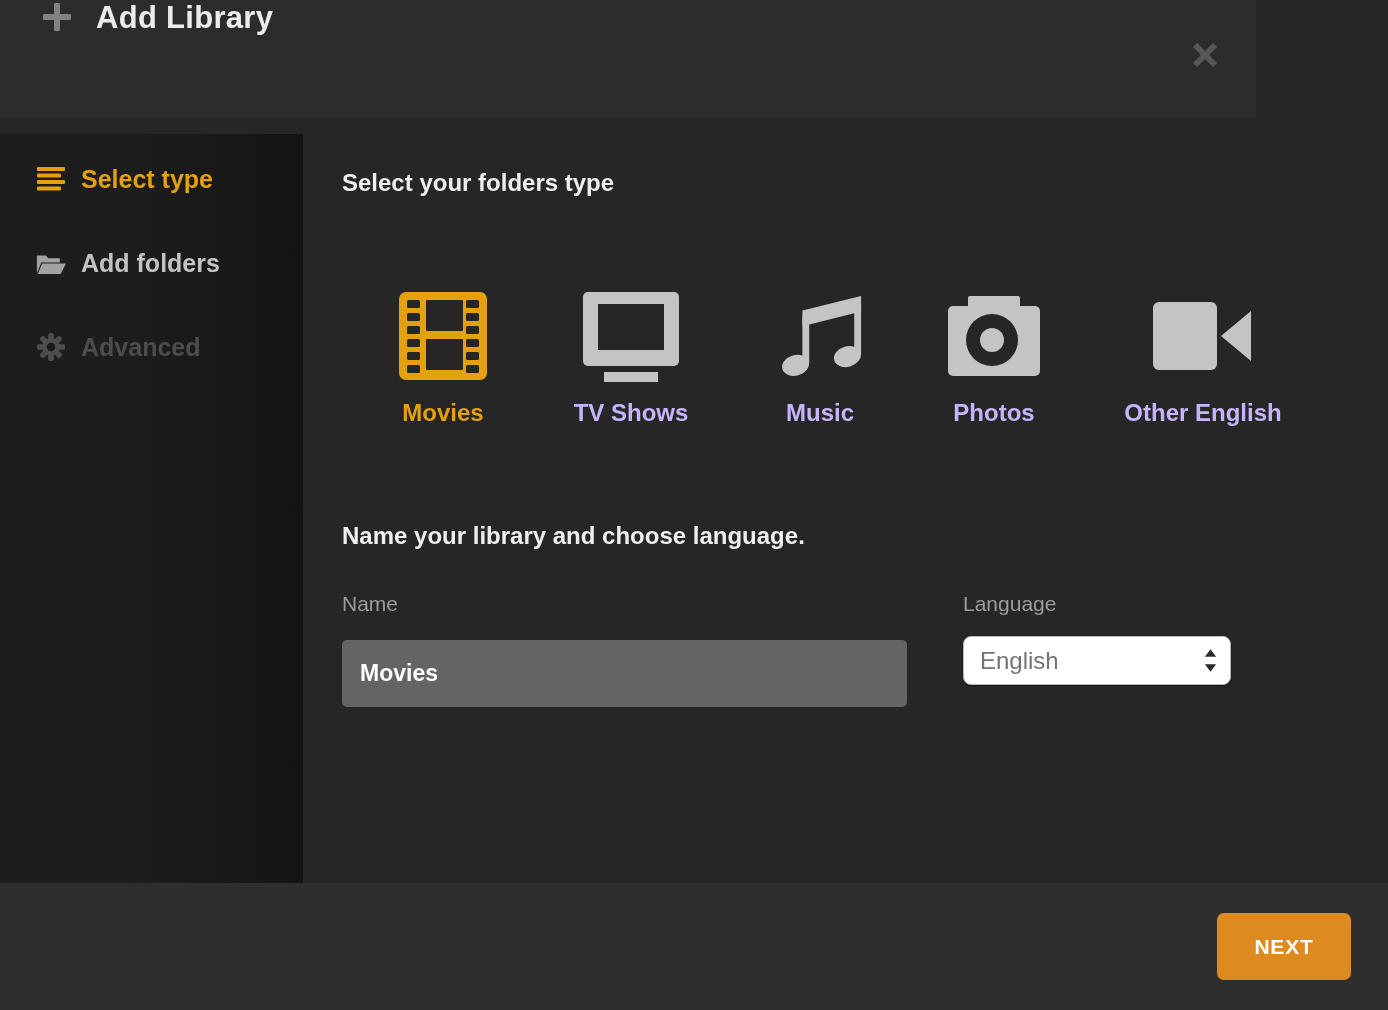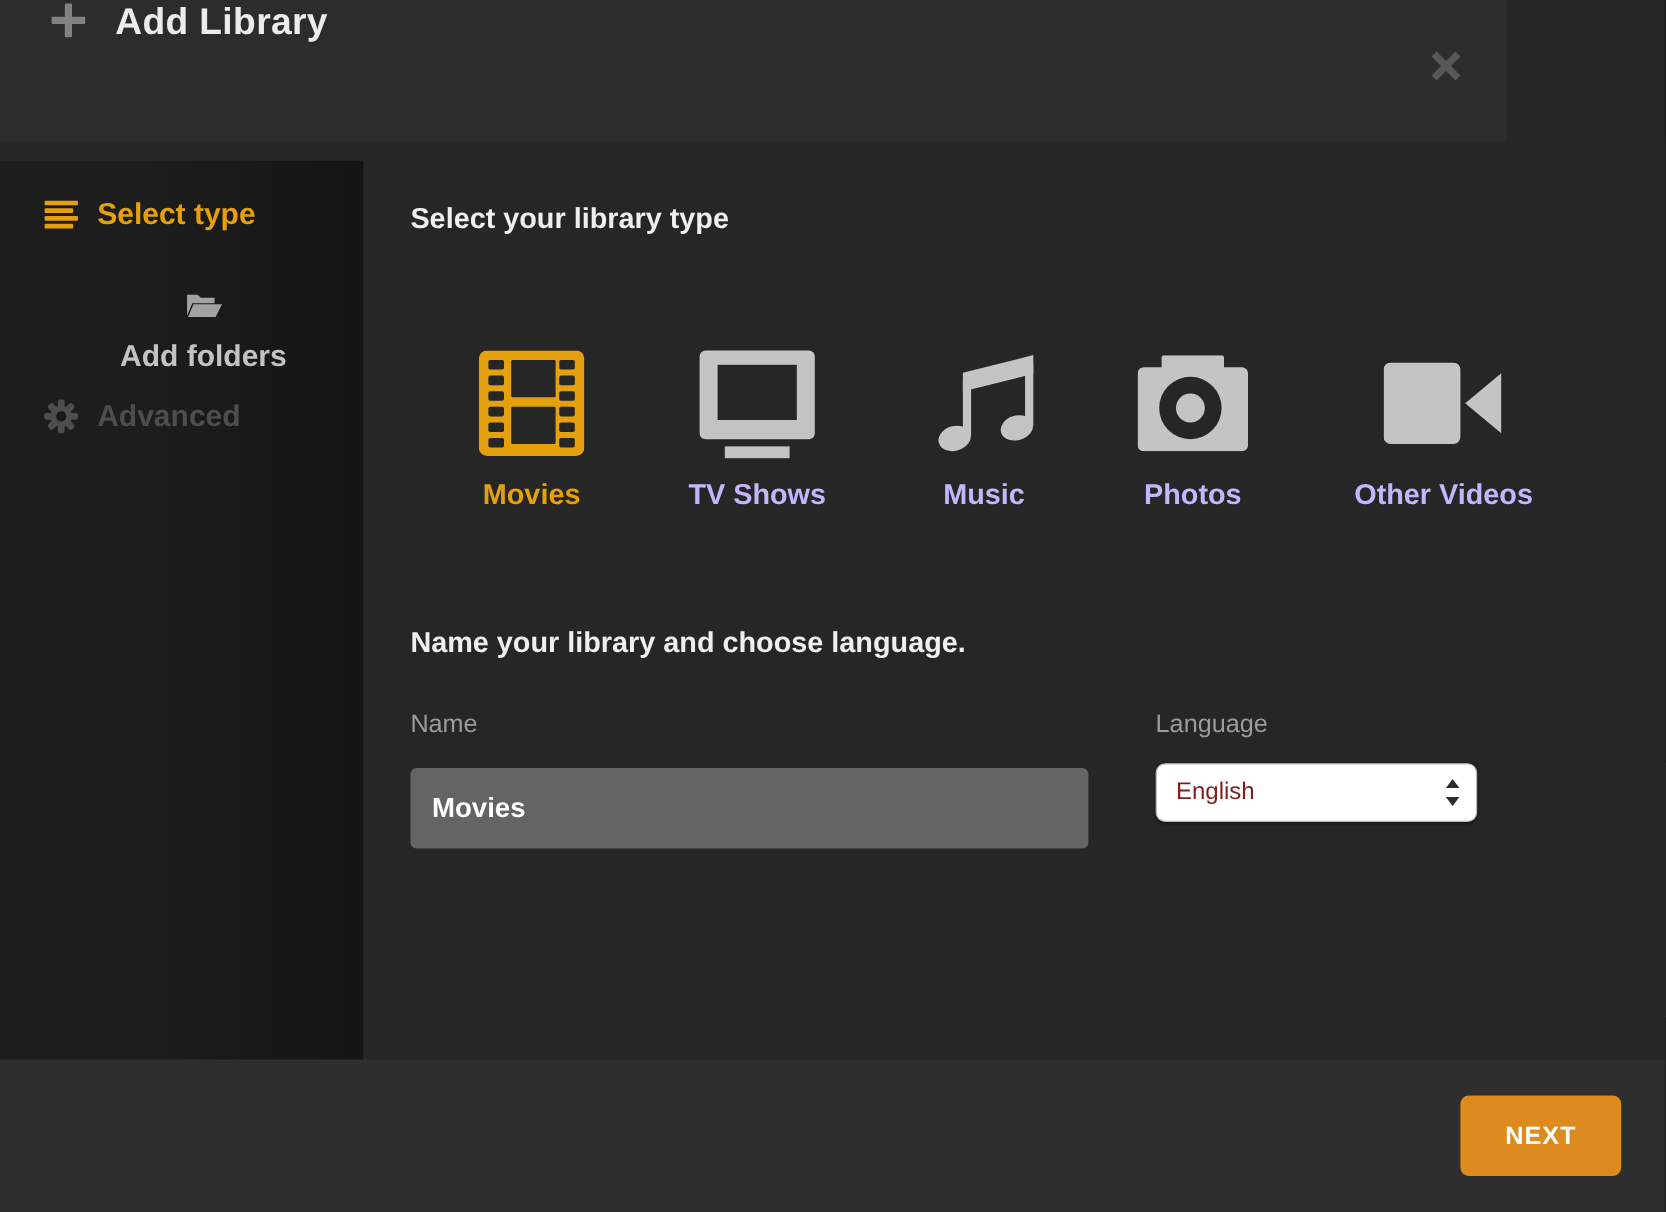--- a/index.html
+++ b/index.html
@@ -31,21 +31,21 @@
     display:flex; align-items:center; padding-left:36px; gap:15px; cursor:pointer;
   }
   .side-item .s-icon { width:30px; height:30px; display:flex; align-items:center; justify-content:center; flex:0 0 30px; }
   .side-item .s-label { font-size:25px; font-weight:600; }
   .side-item.active { color:#e5a00d; }
   .side-item.active .s-label { color:#e5a00d; }
   .side-item.normal .s-label { color:#c3c3c3; }
   .side-item.normal .s-icon { color:#a2a2a2; }
   .side-item.disabled { color:#4d4d4d; cursor:default; }
   .side-item.disabled .s-label { color:#4d4d4d; }
-  .si-1 { top:20px; } .si-2 { top:104px;flex-direction:column; } .si-3 { top:188px; }
+  .si-1 { top:20px; } .si-2 { top:104px; } .si-3 { top:188px; }
   
   .main { position:absolute; top:118px; left:303px; width:1085px; height:765px; background:#262626; }
   .section-heading { position:absolute; left:39px; font-size:24px; font-weight:600; color:#efefef; line-height:30px; }
   .h-type { top:50px; }
   .h-name { top:403px; }
   .type-item { position:absolute; top:170px; width:176px; text-align:center; cursor:pointer; }
   .type-item .icon-box { height:96px; display:flex; align-items:center; justify-content:center; color:#c4c4c4; }
   .type-item .t-label { margin-top:14px; font-size:24px; font-weight:600; color:#c4b5fd; line-height:30px; }
   .type-item.selected .icon-box { color:#e5a00d; }
   .type-item.selected .t-label { color:#e5a00d; }
@@ -59,21 +59,21 @@
     color:#ffffff; font-family:"Liberation Sans", sans-serif;
     font-size:23px; font-weight:600; padding:0 18px;
   }
   .lang-select {
     position:absolute; left:660px; top:518px; width:268px; height:49px;
     background:#ffffff; border-radius:8px; border:1px solid #b9b9b9;
     box-shadow:0 1px 2px rgba(0,0,0,0.45);
     display:flex; align-items:center; justify-content:space-between;
     padding:0 12px 0 16px; cursor:pointer;
   }
-  .lang-select .sel-value { font-size:20px; color:#7f1d1d; }
+  .lang-select .sel-value { font-size:24px; color:#737373; }
   .lang-select .sel-arrows { display:flex; }
   
   .footer {
     position:absolute; bottom:0; left:0; width:1388px; height:127px;
     background:#2e2e2e;
   }
   .btn {
     position:absolute; top:30px; height:67px; border:none; border-radius:7px;
     font-family:"Liberation Sans", sans-serif; font-size:21px; font-weight:700;
     color:#ffffff; letter-spacing:0.8px; cursor:pointer;
@@ -137,21 +137,21 @@
           <rect x="13" y="1" width="6" height="30" rx="2" transform="rotate(135 16 16)"></rect>
           <circle cx="16" cy="16" r="9.5"></circle>
           <circle cx="16" cy="16" r="4.5" fill="#191919"></circle>
         </svg>
       </span>
       <span class="s-label">Advanced</span>
     </div>
   </div>
 
   <div class="main">
-    <div class="section-heading h-type">Select your library type</div>
+    <div class="section-heading h-type">Select your folders type</div>
 
     <div class="type-item selected ti-1">
       <div class="icon-box">
         <svg viewBox="0 0 88 88" width="88" height="88">
           <rect x="0" y="0" width="88" height="88" rx="7" fill="currentColor"></rect>
           <g fill="#262626">
             <rect x="8" y="8" width="13" height="8" rx="1.5"></rect>
               <rect x="8" y="21" width="13" height="8" rx="1.5"></rect>
               <rect x="8" y="34" width="13" height="8" rx="1.5"></rect>
               <rect x="8" y="47" width="13" height="8" rx="1.5"></rect>
@@ -207,21 +207,21 @@
       <div class="t-label">Photos</div>
     </div>
 
     <div class="type-item ti-5">
       <div class="icon-box">
         <svg viewBox="0 0 100 68" width="100" height="68" fill="currentColor">
           <rect x="0" y="0" width="64" height="68" rx="6"></rect>
           <polygon points="68,34 98,9 98,59"></polygon>
         </svg>
       </div>
-      <div class="t-label">Other Videos</div>
+      <div class="t-label">Other English</div>
     </div>
 
     <div class="section-heading h-name">Name your library and choose language.</div>
 
     <div class="field-label l-name">Name</div>
     <input type="text" class="name-input" value="Movies" style="">
 
     <div class="field-label l-lang">Language</div>
     <div class="lang-select">
       <span class="sel-value">English</span>

